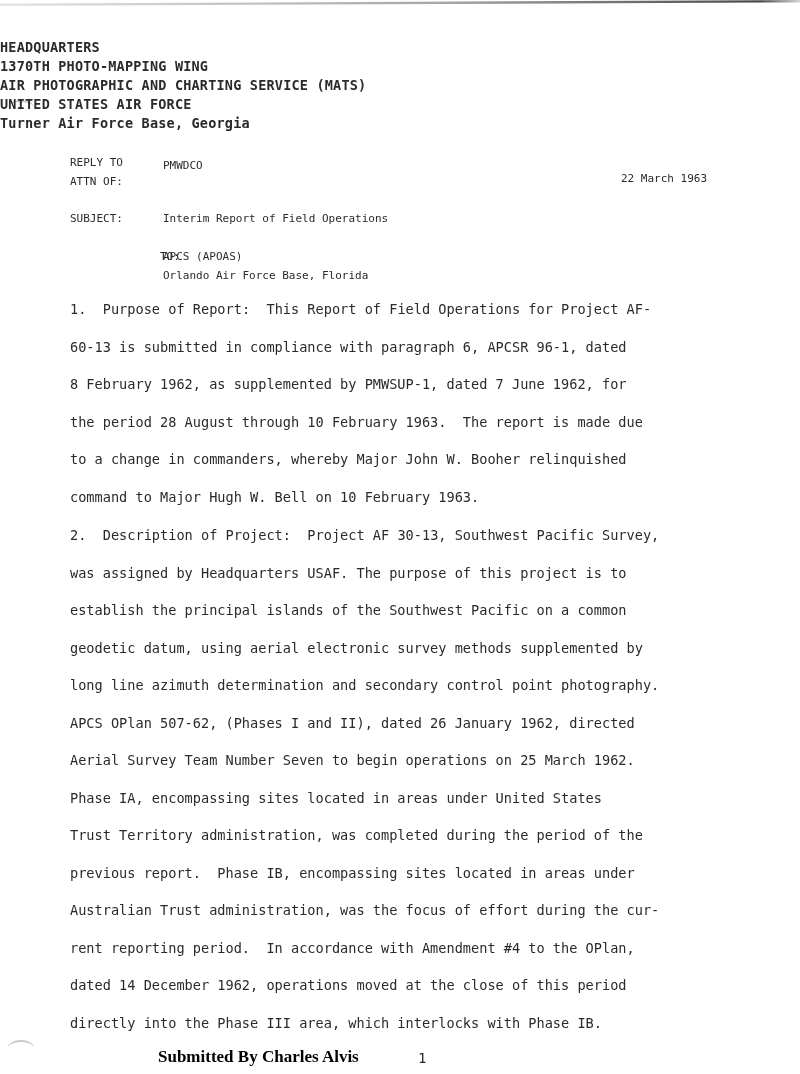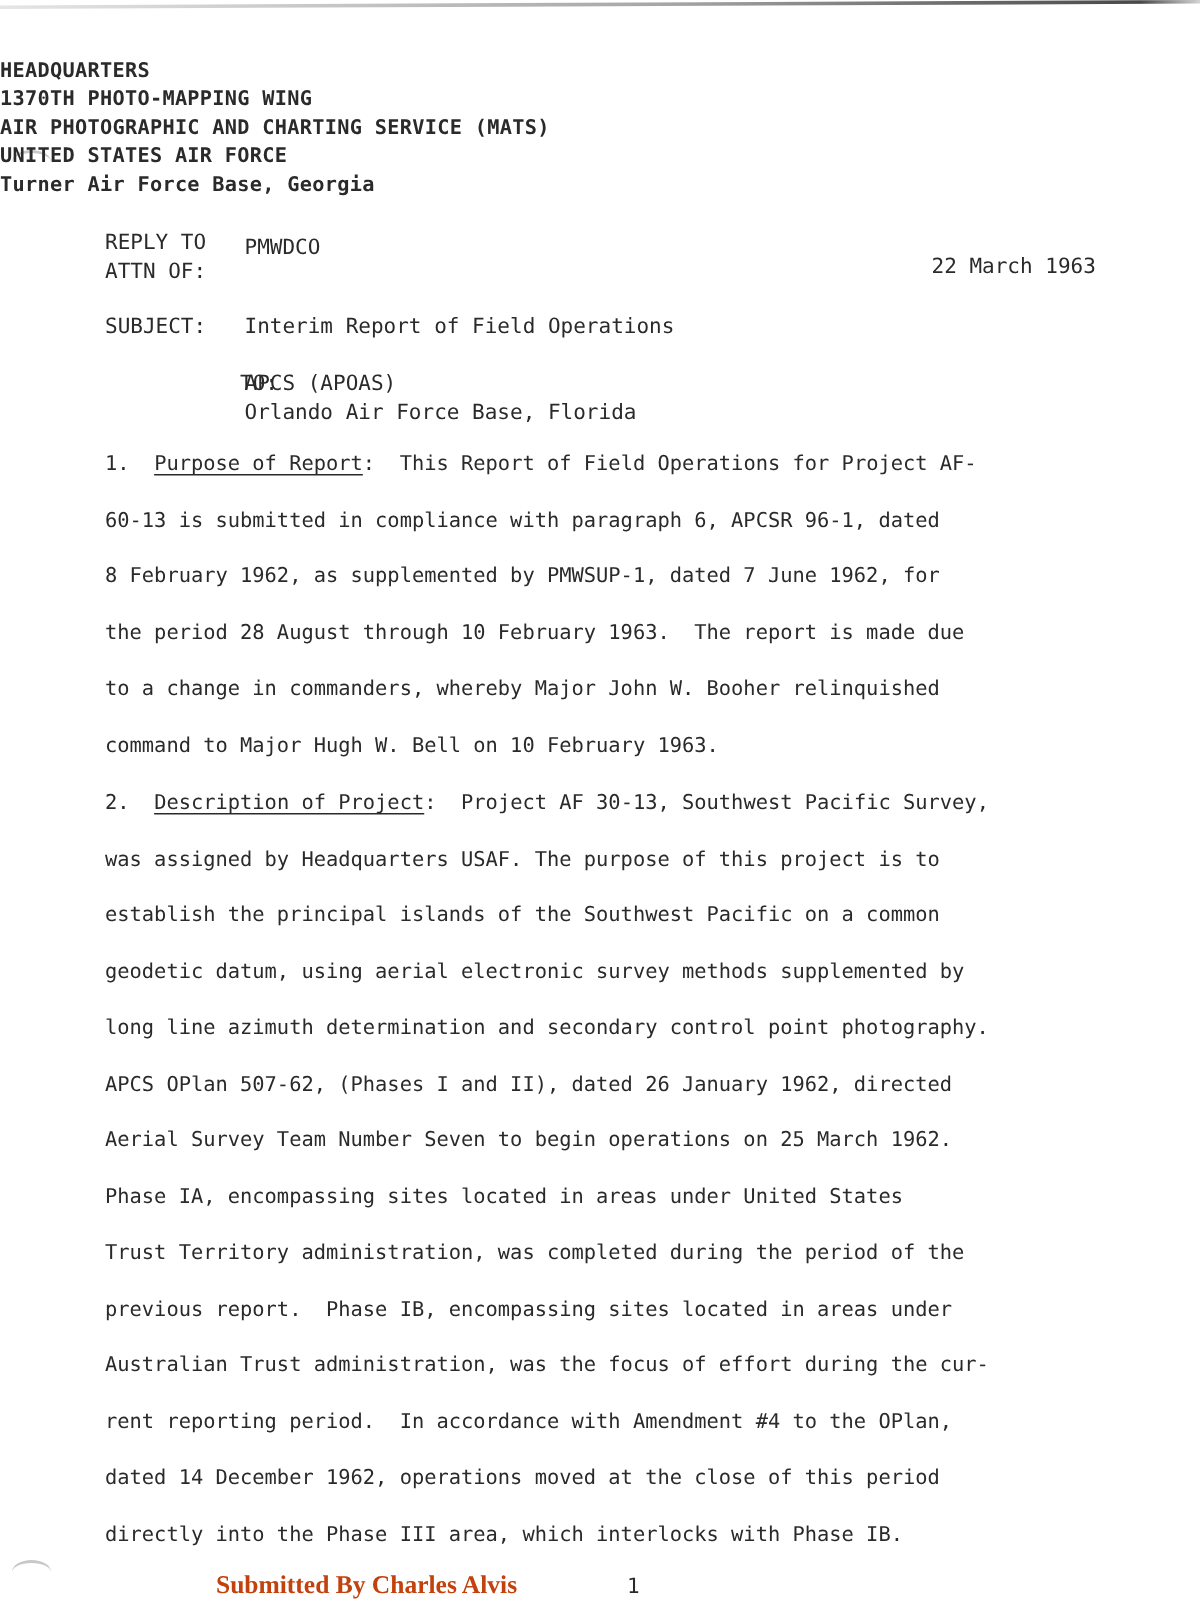--- a/index.html
+++ b/index.html
@@ -42,21 +42,21 @@
       text-align: left;
       font-size: 13.5px;
       line-height: 19px;
       letter-spacing: 0.2px;
     }
     .letterhead div { white-space: pre; }
     .lh-bold { font-weight: bold; }
 
     .meta {
       position: absolute;
-      font-size: 14px;
+      font-size: 11px;
       line-height: 19px;
       white-space: pre;
     }
     .reply-to { left: 70px; top: 153px; }
     .attn-label { left: 70px; top: 172px; }
     .attn-value { left: 163px; top: 156px; }
     .date { left: 621px; top: 169px; }
     .subject-label { left: 70px; top: 209px; }
     .subject-value { left: 163px; top: 209px; }
     .to-label { left: 116px; top: 247px; margin-left: 44px; }
@@ -69,31 +69,30 @@
       width: 690px;
       font-size: 13.6px;
       white-space: pre;
     }
     .line {
       position: absolute;
       left: 0;
       white-space: pre;
     }
     .heading {
-      text-decoration: underline;
       text-underline-offset: 3px;
     }
     .signature {
       position: absolute;
-      left: 144px;
+      left: 158px;
       top: 1047px;
       font-family: "Liberation Serif", "DejaVu Serif", serif;
       font-weight: bold;
       font-size: 17px;
-      color: #c2410c;
+      color: #000000;
       white-space: pre;
     }
     .page-number {
       position: absolute;
       left: 418px;
       top: 1050px;
       font-size: 14px;
       font-family: "DejaVu Sans Mono", monospace;
     }
   </style>

